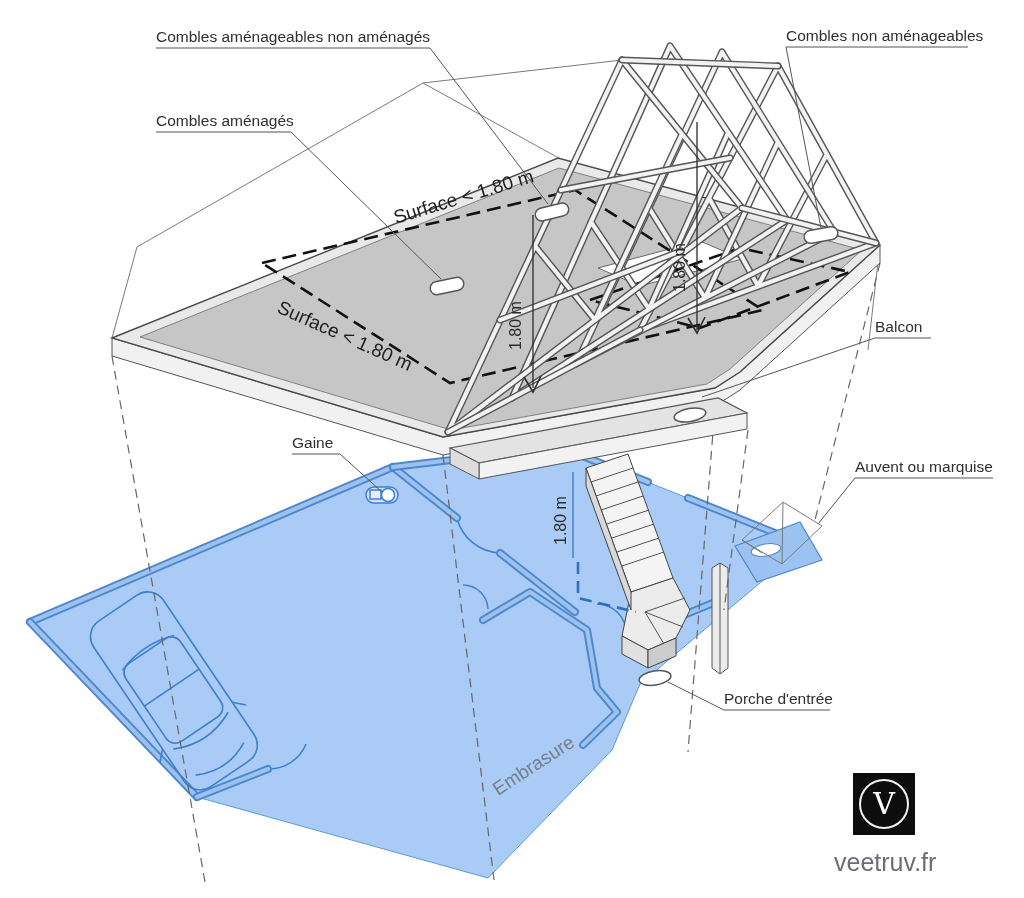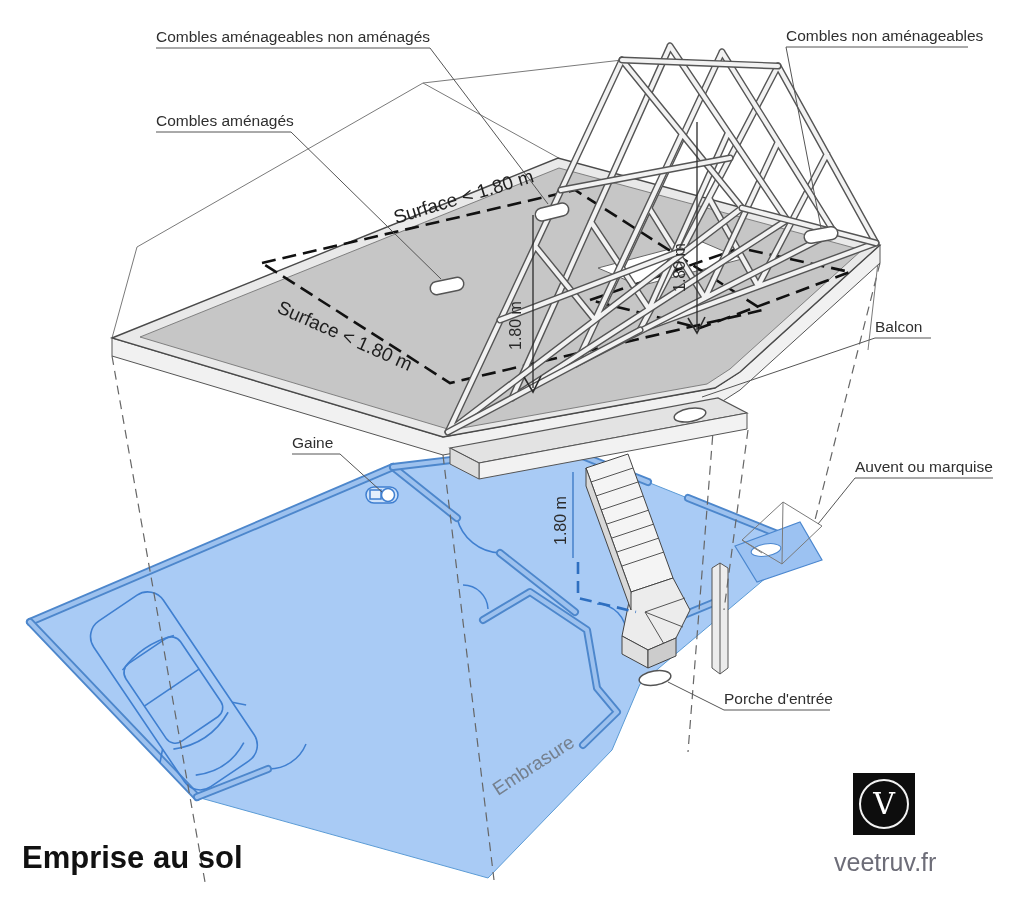--- a/index.html
+++ b/index.html
@@ -224,20 +224,19 @@
     <text class="diagram-label" x="156" y="126">Combles aménagés</text>
     <text class="diagram-label" x="786" y="41">Combles non aménageables</text>
     <text class="diagram-label" x="875" y="332">Balcon</text>
     <text class="diagram-label" x="292" y="448">Gaine</text>
     <text class="diagram-label" x="855" y="472">Auvent ou marquise</text>
     <text class="diagram-label" x="724" y="704">Porche d'entrée</text>
     <text class="embrasure-label" transform="translate(498,796) rotate(-33)">Embrasure</text>
   </g>
 </svg>
 
-  <div class="page-title">Emprise au sol</div>
   <div class="brand-logo">
     <div class="brand-circle">
       <span class="brand-v">V</span>
     </div>
   </div>
   <div class="brand-url">veetruv.fr</div>
 </div>
 
 </body></html>

